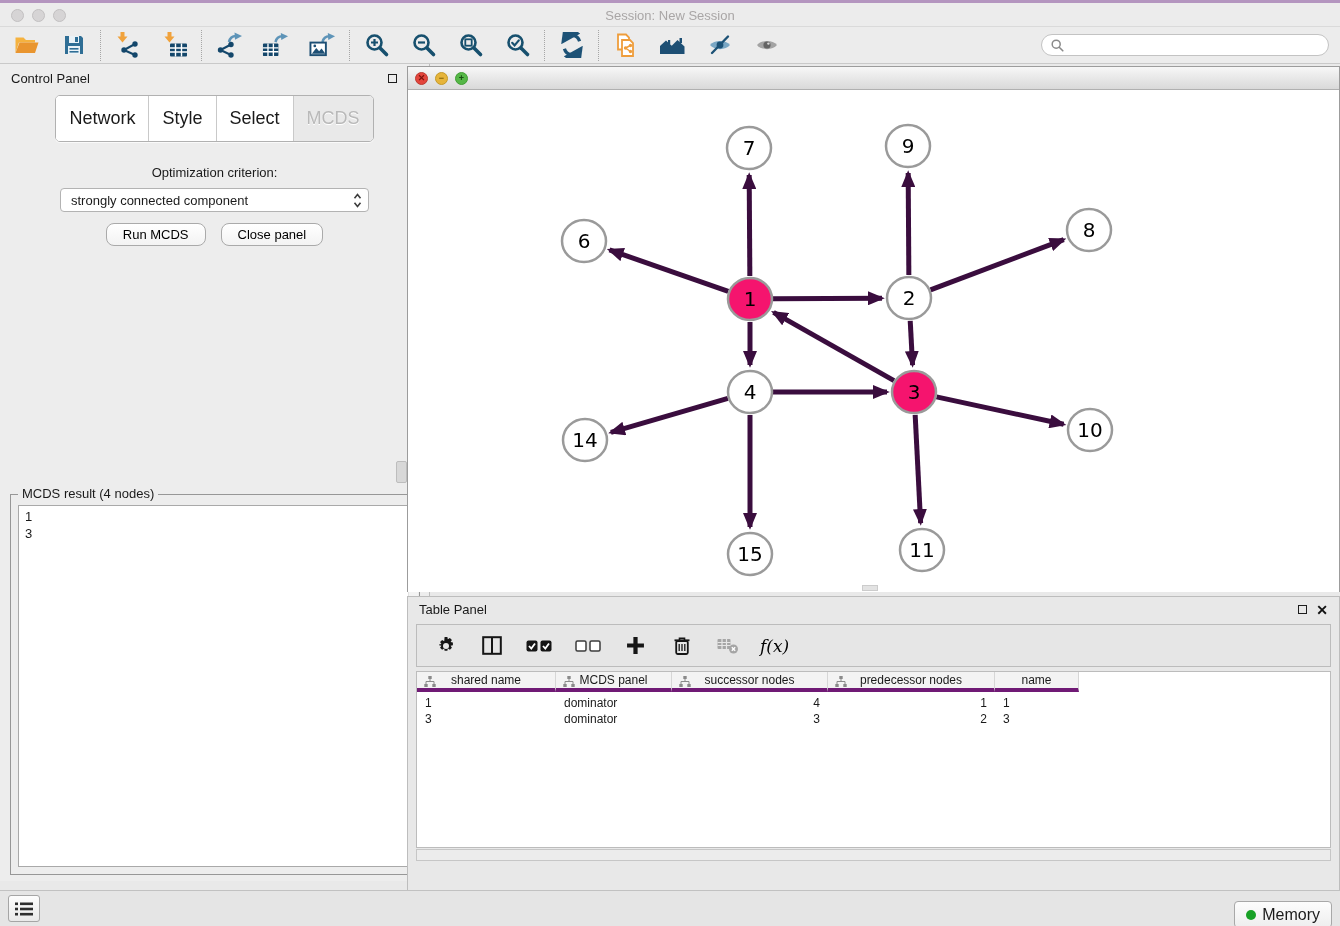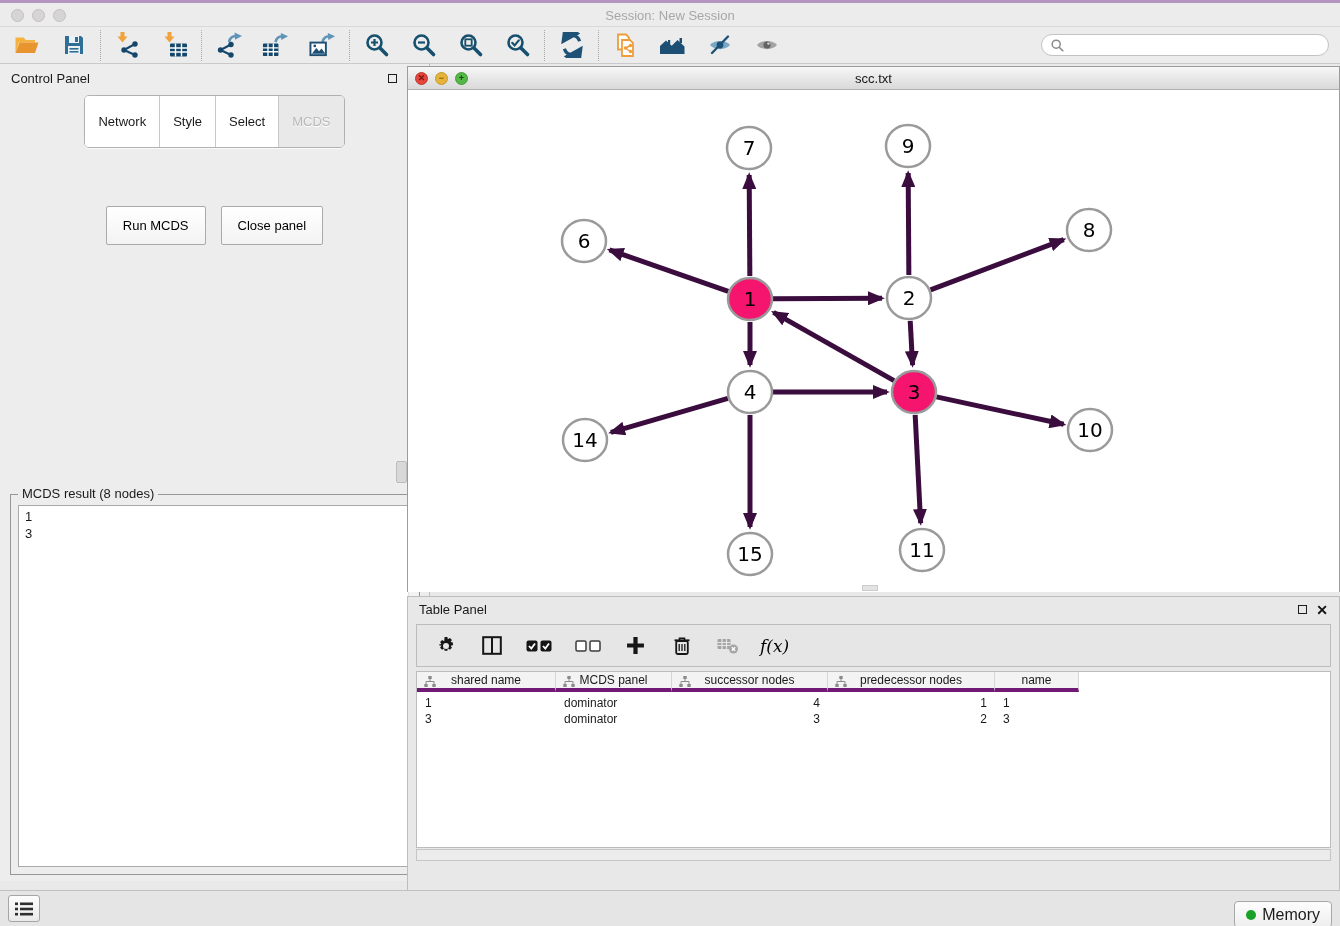--- a/index.html
+++ b/index.html
@@ -30,31 +30,31 @@
 
   
   .control-panel{position:absolute;left:0;top:64px;width:430px;height:817px;background:#ededed;
     border-right:1px solid #bcbcbc;box-sizing:border-box;}
   .cp-header{height:28px;display:flex;align-items:center;padding:0 11px;font-size:13px;}
   .panel-controls{margin-left:auto;display:flex;gap:9px;align-items:center;}
   .float-box{width:9px;height:9px;border:1.5px solid #1d1d1d;box-sizing:border-box;}
   .close-x{font-size:14px;font-weight:bold;color:#101010;line-height:1;}
   .seg{display:inline-flex;border:1px solid #b1b1b1;border-radius:5px;overflow:hidden;background:#fff;
     box-shadow:0 1px 0 rgba(255,255,255,.7);}
-  .seg-item{padding:18px 13px;font-size:13px;background:#fff;border-left:1px solid #c9c9c9;white-space:nowrap;}
+  .seg-item{padding:12px 13px;font-size:18px;background:#fff;border-left:1px solid #c9c9c9;white-space:nowrap;}
   .seg-item:first-child{border-left:none;}
   .seg-item.active{background:#e9e9e9;color:#b9b9b9;text-shadow:0 1px 0 #fff;}
   .cp-tabs{display:flex;justify-content:center;margin-top:3px;}
   .opt-label{text-align:center;font-size:13px;margin-top:23px;}
   .criterion{width:309px;height:24px;margin:8px auto 0;background:#fff;border:1px solid #b3b3b3;border-radius:4px;
     display:flex;align-items:center;padding:0 6px 0 10px;box-sizing:border-box;font-size:13px;}
   .stepper{margin-left:auto;}
   .cp-buttons{display:flex;justify-content:center;gap:15px;margin-top:11px;}
-  .cp-btn{background:linear-gradient(#ffffff,#f3f3f3);border:1px solid #aaaaaa;border-radius:2px;
-    padding:11px 16px;font-size:13px;font-family:"Liberation Sans",sans-serif;margin-top:47px;}
+  .cp-btn{background:linear-gradient(#ffffff,#f3f3f3);border:1px solid #aaaaaa;border-radius:8px;
+    padding:3px 16px;font-size:13px;font-family:"Liberation Sans",sans-serif;}
   .result-box{position:absolute;left:10px;right:9px;top:430px;height:379px;border:1px solid #979797;}
   .result-label{position:absolute;top:-9px;left:7px;background:#ededed;padding:0 4px;font-size:13px;}
   .result-area{position:absolute;left:7px;right:7px;top:10px;bottom:7px;background:#fff;border:1px solid #a9a9a9;
     font-size:13px;line-height:17px;padding:2px 6px;box-sizing:border-box;}
   .result-scroll{position:absolute;top:1px;bottom:1px;right:1px;width:9px;background:#f4f4f4;border-left:1px solid #e2e2e2;}
   .splitter-handle{position:absolute;left:396px;top:461px;width:11px;height:22px;background:#d8d8d8;
     border:1px solid #bdbdbd;border-radius:2px;box-sizing:border-box;}
 
   
   .net-window{position:absolute;left:407px;top:66px;width:933px;height:526px;background:#fff;
@@ -290,43 +290,52 @@
     </span>
   </div>
   <div class="cp-tabs">
     <div class="seg">
         <div class="seg-item">Network</div>
         <div class="seg-item">Style</div>
         <div class="seg-item">Select</div>
         <div class="seg-item active">MCDS</div>
       </div>
   </div>
+  <div class="opt-label">Optimization criterion:</div>
+  <div class="criterion">
+    <span>strongly connected component</span>
+    <span class="stepper">
+      <svg width="9" height="15" viewBox="0 0 9 15">
+        <path d="M1.5 5.2L4.5 1.6 7.5 5.2" fill="none" stroke="#3c3c3c" stroke-width="1.6"></path>
+        <path d="M1.5 9.8L4.5 13.4 7.5 9.8" fill="none" stroke="#3c3c3c" stroke-width="1.6"></path>
+      </svg>
+    </span>
+  </div>
   <div class="cp-buttons">
     <button class="cp-btn">Run MCDS</button>
     <button class="cp-btn">Close panel</button>
   </div>
   <div class="result-box">
-    <span class="result-label">MCDS result (8 nodes)</span>
+    <span class="result-label">MCDS result (4 nodes)</span>
     <div class="result-area">
         <div>1</div>
         <div>3</div>
       </div>
     <div class="result-scroll"></div>
   </div>
 </div>
 <div class="splitter-handle"></div>
 
 <div class="net-window">
   <div class="nw-titlebar">
     <div class="nw-lights">
       <span class="light red">✕</span>
       <span class="light yellow">−</span>
       <span class="light green">+</span>
     </div>
-    <div class="nw-title">scc.txt</div>
   </div>
   <div class="nw-canvas">
     <svg width="931" height="502" viewBox="0 0 931 502">
         <defs>
           <marker id="arrow" markerUnits="userSpaceOnUse" markerWidth="17" markerHeight="14" viewBox="0 0 12 10" refX="10" refY="5" orient="auto">
             <path d="M0 0L12 5 0 10z" fill="#3a0d3e"></path>
           </marker>
         </defs>
         <line x1="341.84768545925334" y1="186.0005043472541" x2="341.1788040260939" y2="84.99940794017996" stroke="#3a0d3e" stroke-width="5" marker-end="url(#arrow)"></line>
         <line x1="320.28718253123094" y1="201.4135938964542" x2="201.48895963725064" y2="159.90578107807553" stroke="#3a0d3e" stroke-width="5" marker-end="url(#arrow)"></line>

